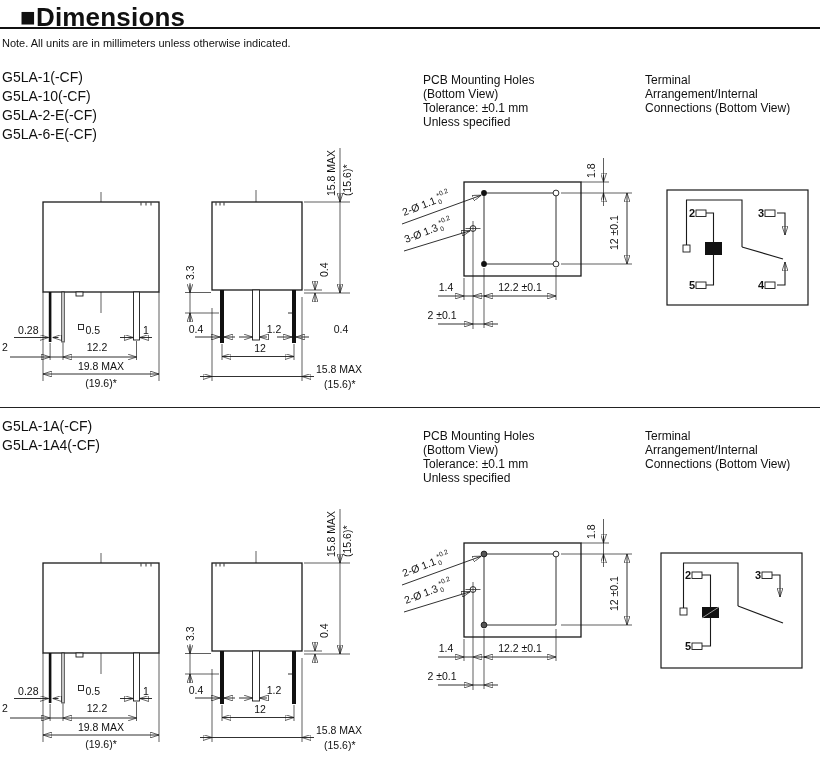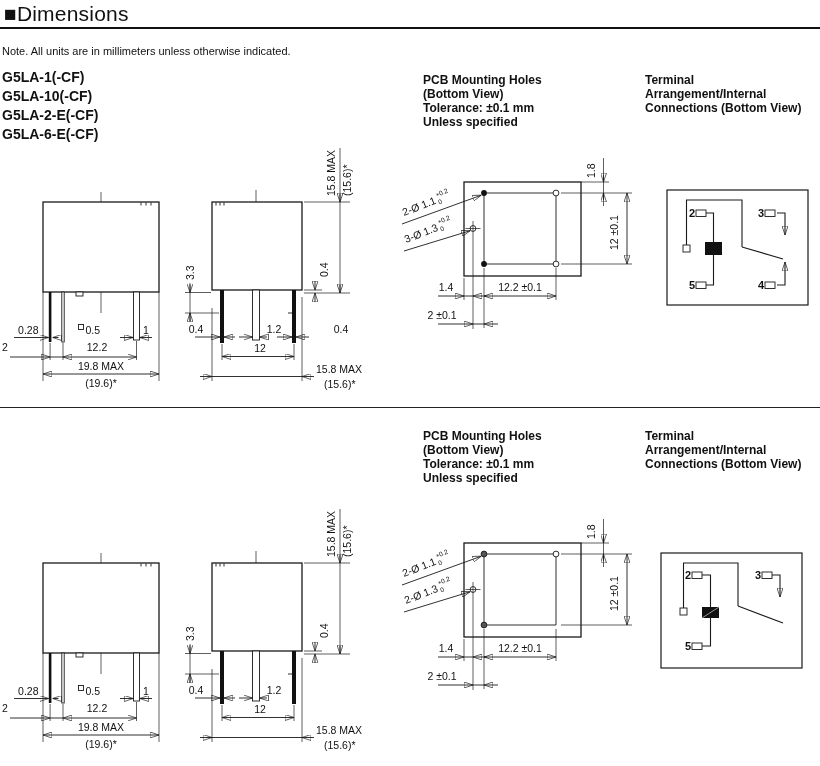--- a/index.html
+++ b/index.html
@@ -1,24 +1,24 @@
 <!DOCTYPE html>
 <html><head>
 <meta charset="utf-8">
 <style>
   html,body{margin:0;padding:0;background:#fff;}
   #page{position:relative;width:820px;height:766px;background:#fff;overflow:hidden;
         font-family:"Liberation Sans", sans-serif;color:#111;}
   .abs{position:absolute;}
-  .title{left:4px;top:2px;font-size:21px;font-weight:400;letter-spacing:.2px;}
+  .title{left:20px;top:2px;font-size:26px;font-weight:700;letter-spacing:.2px;}
   .rule{left:0;top:27px;width:820px;height:2px;background:#111;}
   .hr2{left:0;top:407px;width:820px;height:1px;background:#222;}
-  .note{left:2px;top:37px;font-size:11px;margin-top:8px;}
-  .models{font-size:14px;font-weight:700;line-height:19px;}
-  .colhead{font-size:12px;font-weight:700;line-height:14px;}
+  .note{left:2px;top:37px;font-size:11px;}
+  .models{font-size:14px;font-weight:400;line-height:19px;}
+  .colhead{font-size:12px;font-weight:400;line-height:14px;}
   svg{overflow:visible;}
   svg line, svg path, svg rect, svg circle{stroke:#1a1a1a;stroke-width:0.9;fill:none;}
   .body{stroke-width:1.3;fill:#fff;}
   .wh{fill:#fff;}
   .blk{fill:#111;stroke:none;}
   .hatch{fill:#555;stroke:#1a1a1a;}
   .thin{stroke-width:0.7;}
   .wire{stroke-width:1.1;}
   .box{stroke-width:1.2;}
   svg text{font-family:"Liberation Sans", sans-serif;font-size:10.5px;fill:#111;
@@ -207,20 +207,24 @@
     <path class="wire" d="M51,30 H58.5 V59"></path>
     <path class="wire" d="M58.5,72 V102 H51"></path>
     <text class="plbl" x="40" y="34" text-anchor="end">2</text>
     <text class="plbl" x="109" y="34" text-anchor="end">3</text>
     <text class="plbl" x="40" y="106" text-anchor="end">5</text>
     <text class="plbl" x="109" y="106" text-anchor="end">4</text>
   </svg>
 
   <div class="abs hr2"></div>
 
+  <div class="abs models" style="left:2px;top:417px">
+    <div>G5LA-1A(-CF)</div>
+    <div>G5LA-1A4(-CF)</div>
+  </div>
 
   <div class="abs colhead" style="left:423px;top:429px">
     <div>PCB Mounting Holes</div>
     <div>(Bottom View)</div>
     <div>Tolerance: ±0.1 mm</div>
     <div>Unless specified</div>
   </div>
   <div class="abs colhead" style="left:645px;top:429px">
     <div>Terminal</div>
     <div>Arrangement/Internal</div>

